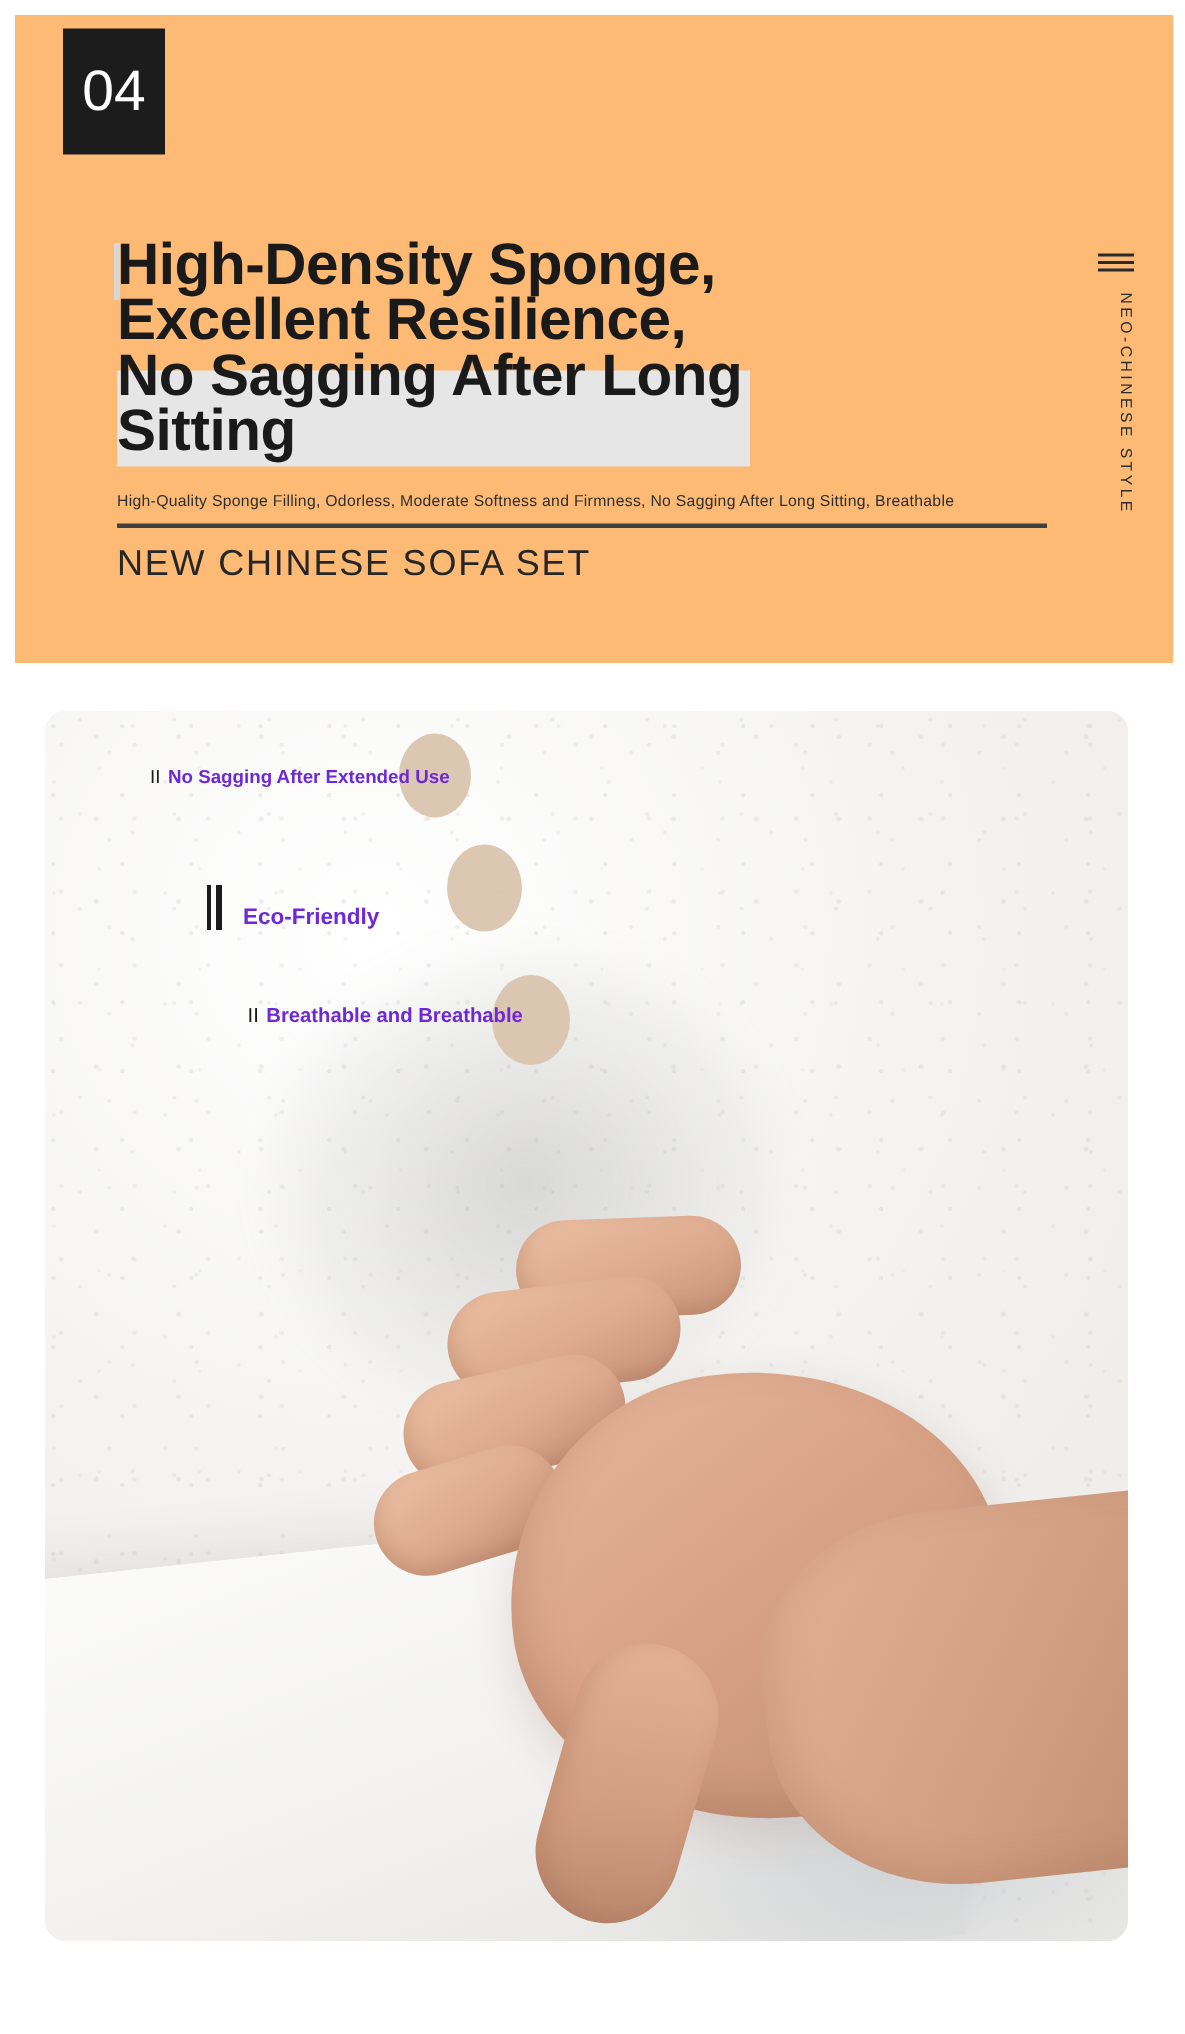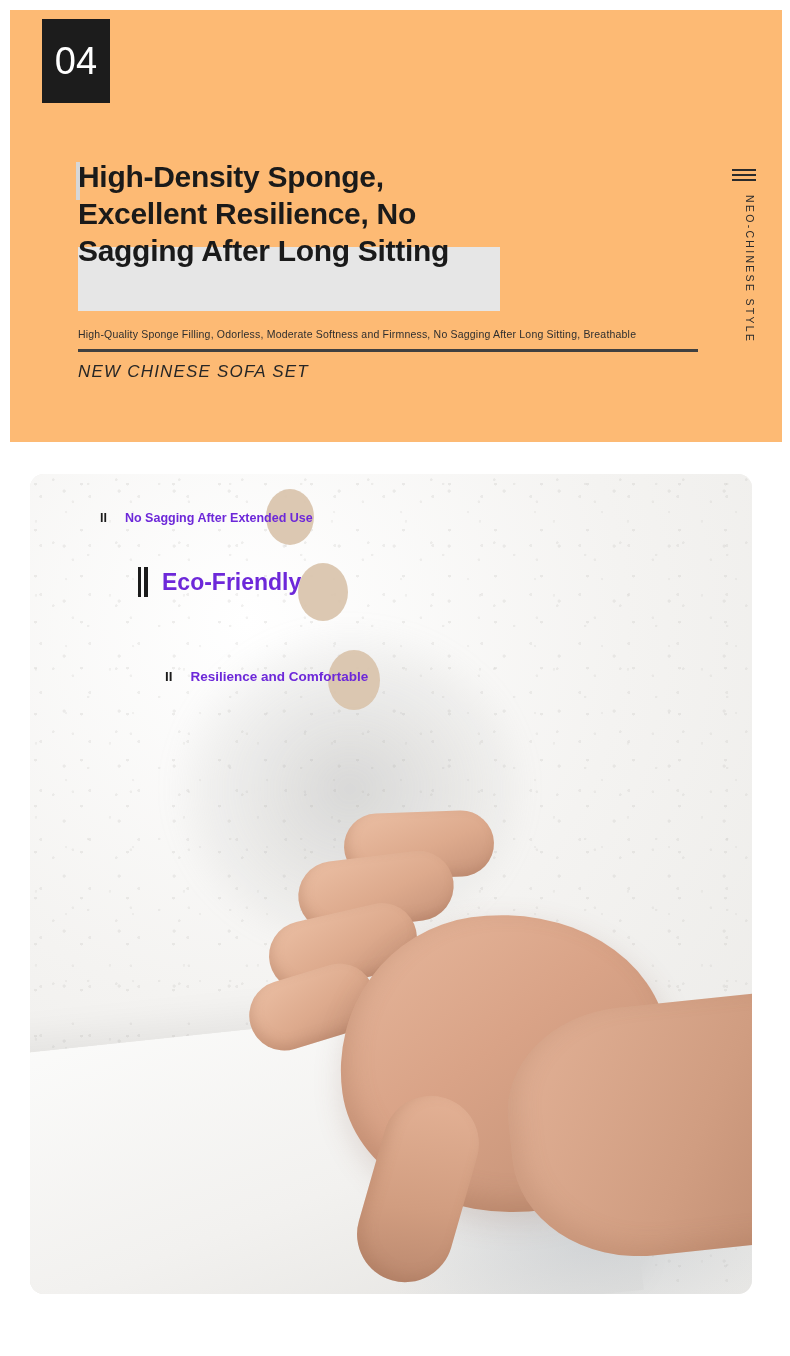--- a/index.html
+++ b/index.html
@@ -49,21 +49,21 @@
     width: 422px;
     height: 64px;
     background: #e6e6e6;
   }
 
   .headline {
     position: absolute;
     left: 68px;
     top: 148px;
     width: 420px;
-    font-size: 30px;
+    font-size: 39px;
     line-height: 37px;
     font-weight: bold;
     color: #1a1a1a;
     letter-spacing: -0.3px;
     z-index: 2;
   }
   .headline-bar {
     position: absolute;
     left: 66px;
     top: 152px;
@@ -82,25 +82,24 @@
     color: #2e2e2e;
     letter-spacing: 0.2px;
     padding-bottom: 9px;
     border-bottom: 3px solid #404040;
   }
 
   .brand-line {
     position: absolute;
     left: 68px;
     top: 352px;
-    font-size: 17px;
+    font-size: 24px;
     letter-spacing: 1.2px;
     color: #262626;
     font-family: "Liberation Sans", sans-serif;
-    font-style: italic;
   }
 
   
   .vert-label {
     position: absolute;
     right: 26px;
     top: 185px;
     writing-mode: vertical-rl;
     font-size: 10.5px;
     letter-spacing: 2.3px;
@@ -255,26 +254,26 @@
     z-index: 5;
   }
   .c-text {
     font-weight: bold;
     color: #6d28d9;
     white-space: nowrap;
   }
   .mark {
     display: inline-block;
     color: #1b1b1b;
-    font-weight: bold;
-    margin-right: 18px;
+    font-weight: normal;
+    margin-right: 5px;
   }
   .callout-1 { left: 70px; top: 37px; font-size: 12.5px; }
   .blob-1 { left: 236px; top: 15px; width: 48px; height: 56px; }
-  .callout-2 { left: 108px; top: 93px; font-size: 23px; }
+  .callout-2 { left: 108px; top: 116px; font-size: 15px; align-items: flex-end; }
   .bar-2 {
     width: 10px; height: 30px;
     margin-right: 14px;
     background:
       linear-gradient(90deg, #1b1b1b 0 3px, transparent 3px 6px, #1b1b1b 6px 10px);
   }
   .blob-2 { left: 268px; top: 89px; width: 50px; height: 58px; }
   .callout-3 { left: 135px; top: 195px; font-size: 13.5px; }
   .blob-3 { left: 298px; top: 176px; width: 52px; height: 60px; }
 </style>
@@ -328,15 +327,15 @@
     <span class="c-text">No Sagging After Extended Use</span>
   </div>
 
   <div class="callout callout-2">
     <span class="bar-2"></span>
     <span class="c-text">Eco-Friendly</span>
   </div>
 
   <div class="callout callout-3">
     <span class="mark">II</span>
-    <span class="c-text">Resilience and Comfortable</span>
+    <span class="c-text">Breathable and Breathable</span>
   </div>
 </div>
 
 </body></html>

